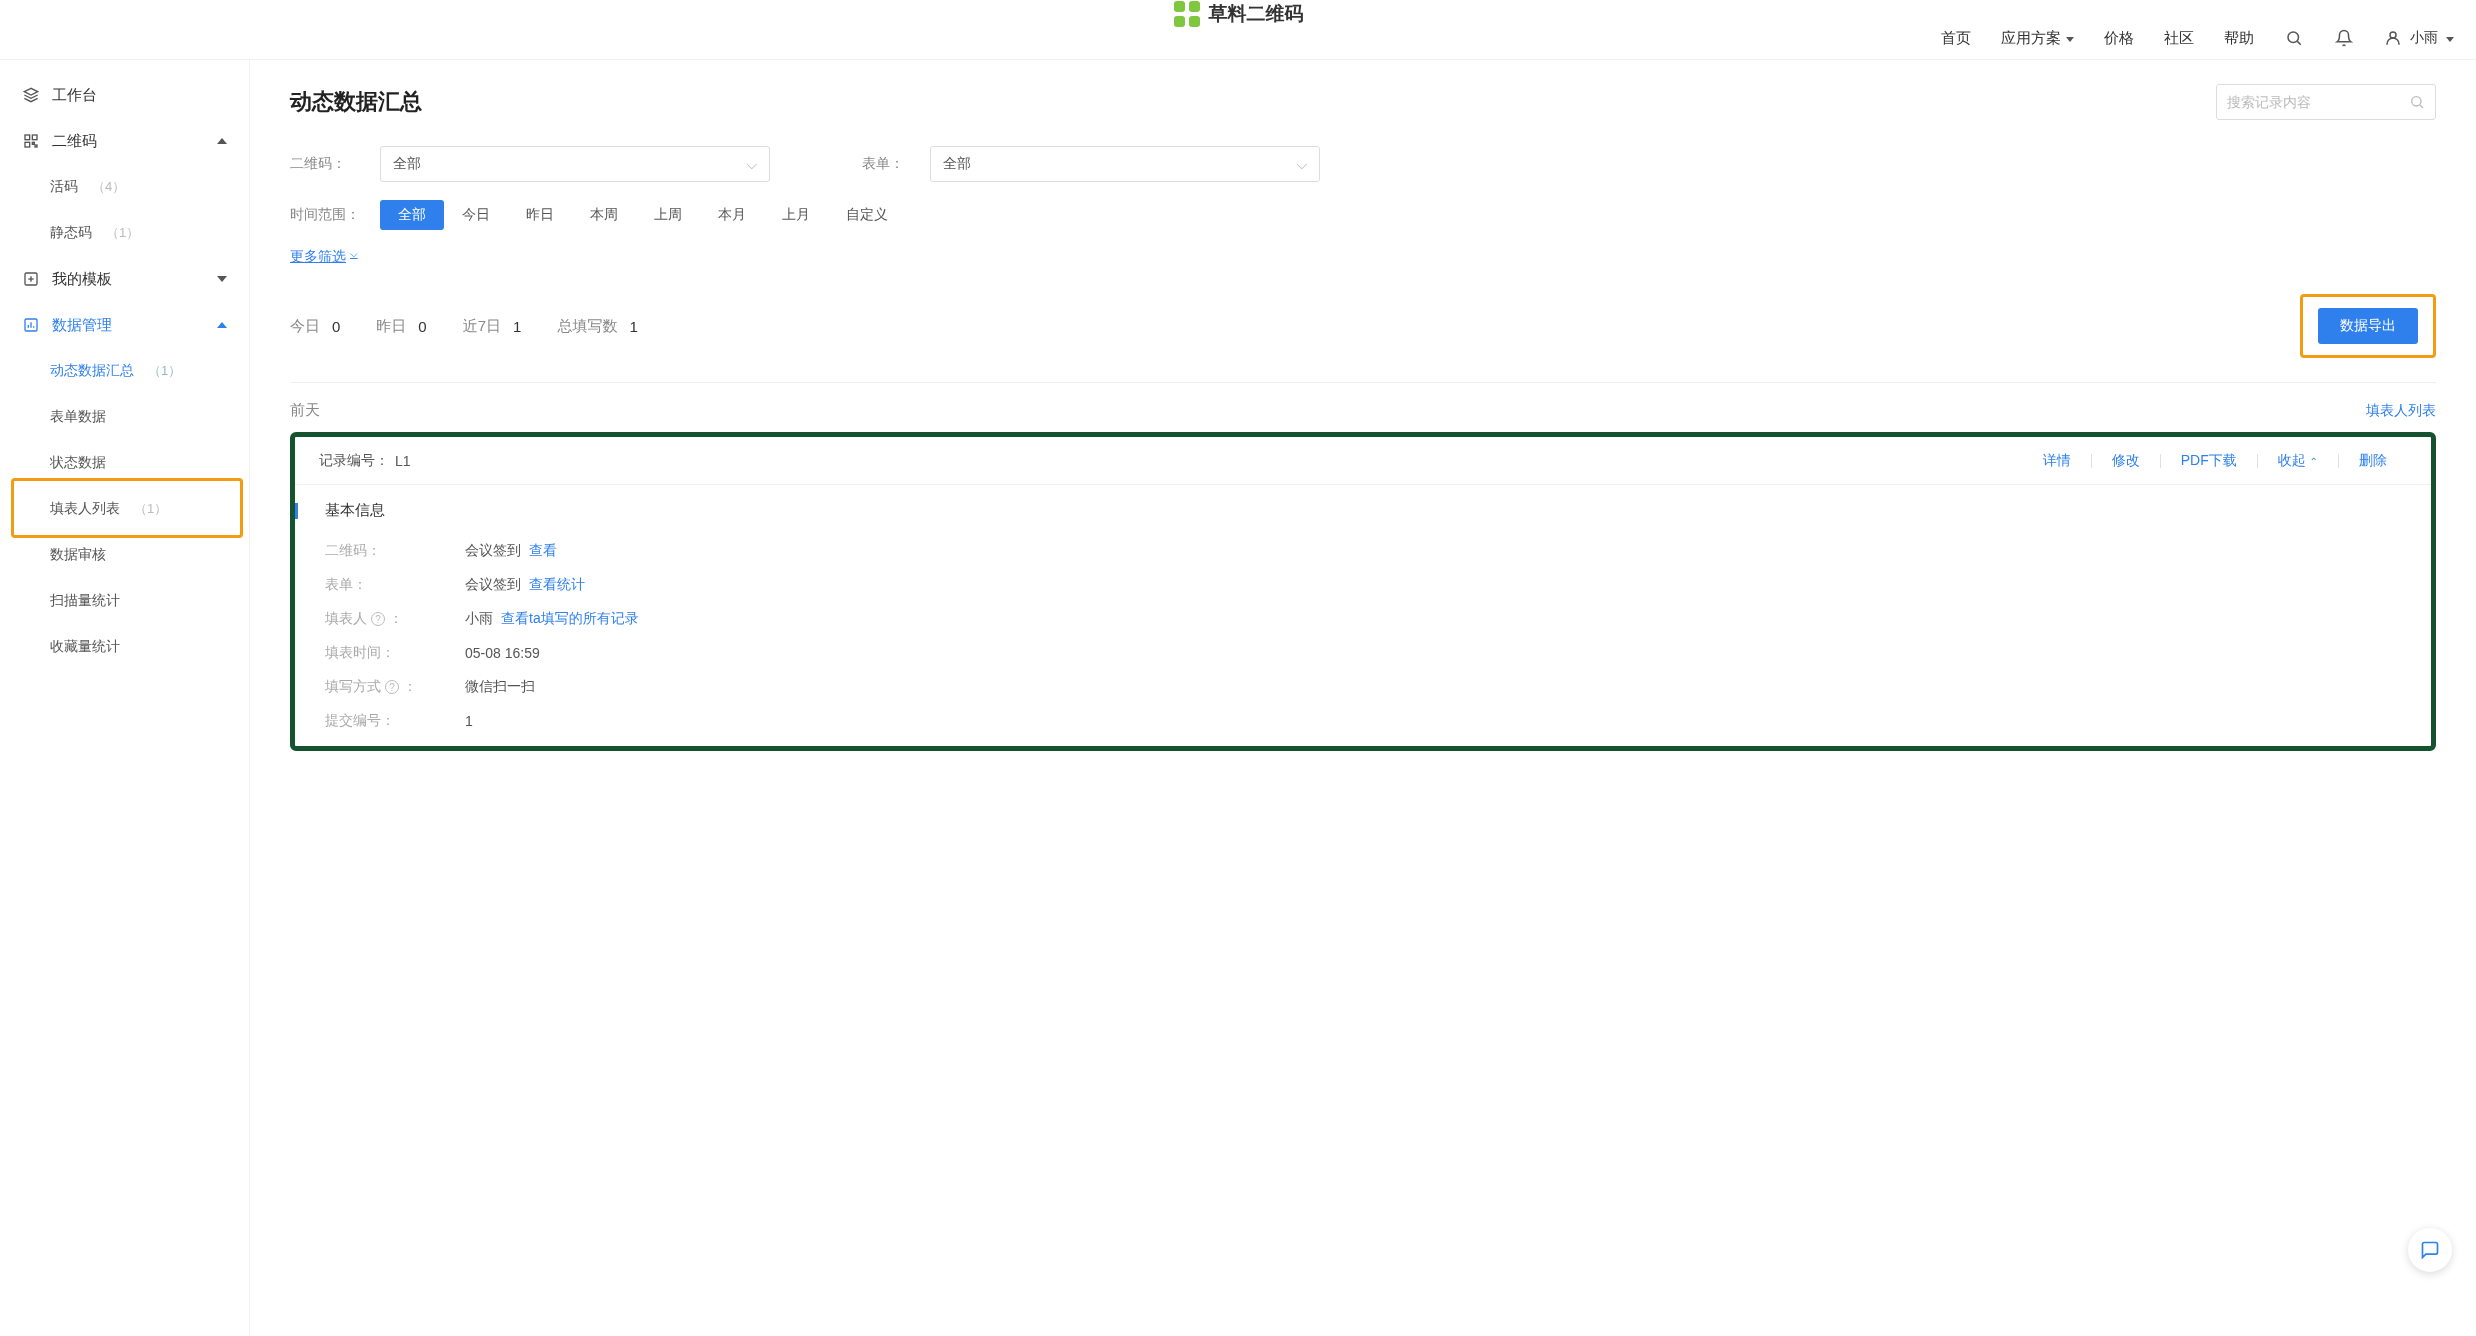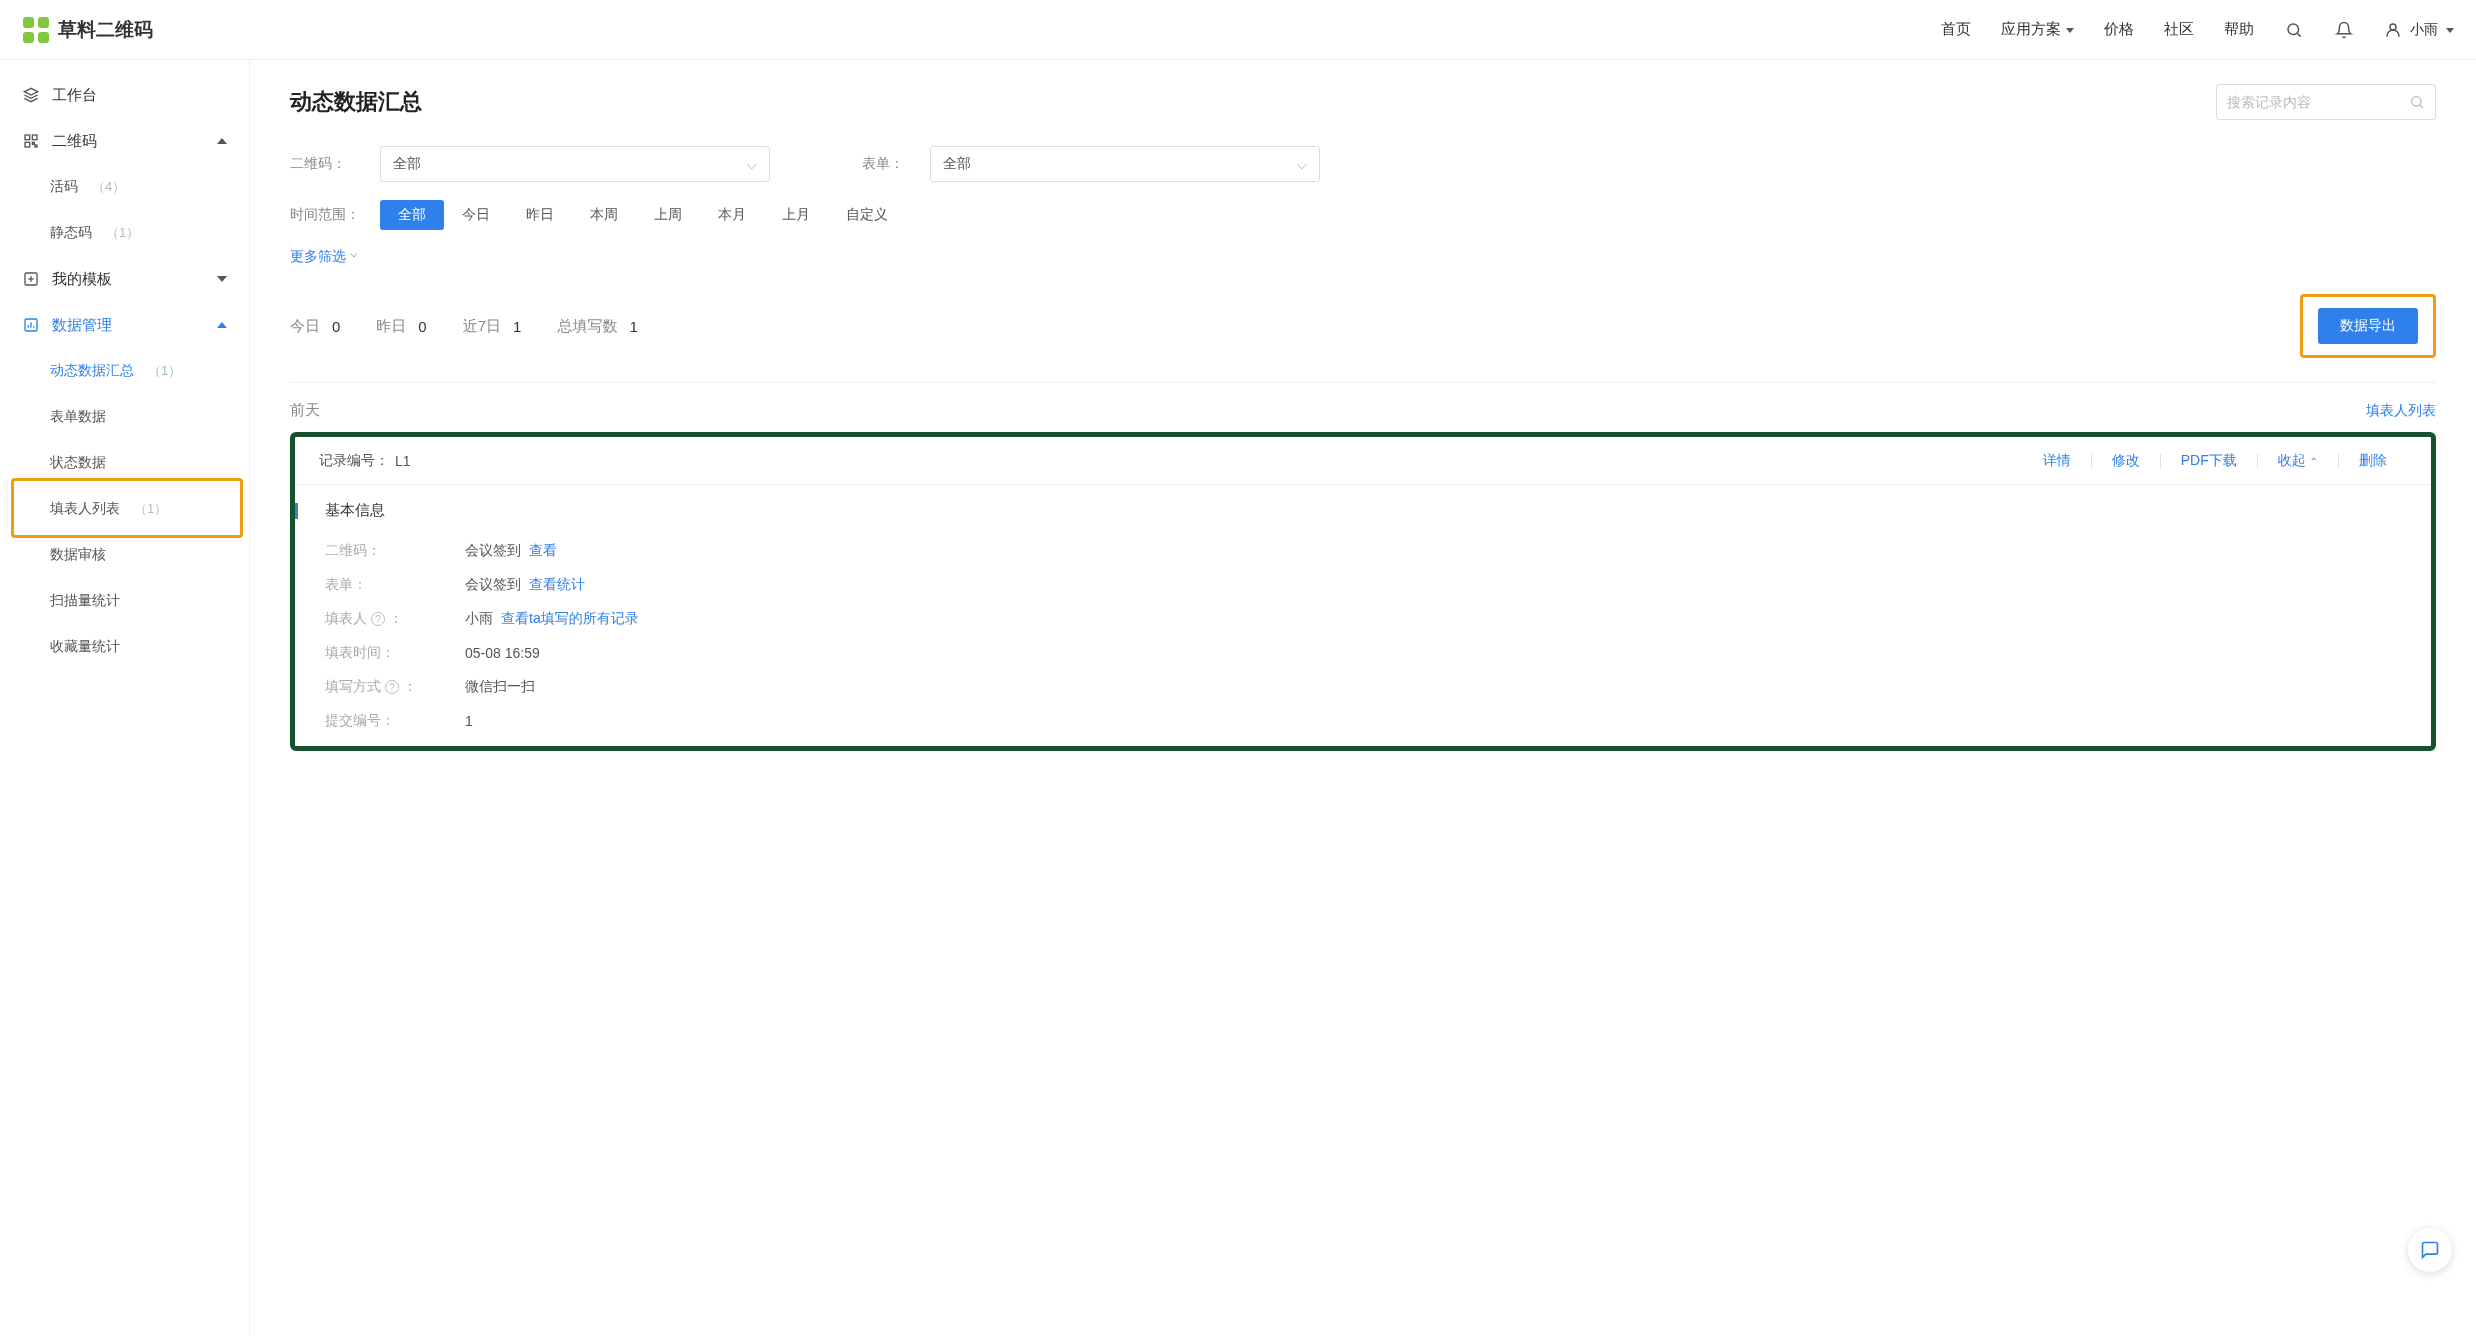--- a/index.html
+++ b/index.html
@@ -1,17 +1,17 @@
 <!DOCTYPE html>
 <html><head>
 <meta charset="utf-8">
 <style>
 * { box-sizing: border-box; margin: 0; padding: 0; }
 body { font-family: -apple-system, "PingFang SC", "Microsoft YaHei", sans-serif; font-size: 14px; color: #333; background: #fff; }
-.header { display: flex; align-items: center; height: 60px; padding: 0 22px; border-bottom: 1px solid #f0f0f0; }
+.header { display: flex; align-items: center; height: 60px; padding: 0 22px; border-bottom: 1px solid #f0f0f0; flex-direction: column; }
 .logo { display: flex; align-items: center; gap: 8px; }
 .logo-blocks { position: relative; width: 28px; height: 28px; }
 .logo-block { position: absolute; width: 11px; height: 11px; border-radius: 3px; }
 .logo-block.a1 { top: 1px; left: 1px; background: #7FC73F; }
 .logo-block.a2 { top: 1px; right: 1px; background: #7FC73F; border-radius: 3px 3px 3px 3px; }
 .logo-block.a3 { bottom: 1px; left: 1px; background: #7FC73F; }
 .logo-block.a4 { bottom: 1px; right: 1px; background: #7FC73F; }
 .logo-text { font-size: 19px; font-weight: 600; color: #333; }
 .nav { margin-left: auto; display: flex; align-items: center; gap: 30px; }
 .nav-item { font-size: 15px; color: #333; cursor: pointer; display: flex; align-items: center; gap: 5px; }
@@ -40,21 +40,21 @@
 .search-box input { border: none; outline: none; flex: 1; font-size: 14px; color: #555; }
 .search-box input::placeholder { color: #bbb; }
 .filter-row { display: flex; align-items: center; margin-bottom: 18px; gap: 18px; }
 .filter-label { font-size: 14px; color: #888; width: 72px; }
 .select-box { width: 390px; height: 36px; border: 1px solid #ddd; border-radius: 3px; padding: 0 12px; display: flex; align-items: center; cursor: pointer; color: #555; background: #fff; }
 .select-box .sel-chev { margin-left: auto; color: #bbb; }
 .filter-gap { width: 56px; }
 .time-buttons { display: flex; gap: 0; }
 .time-btn { padding: 6px 18px; font-size: 14px; color: #555; cursor: pointer; border-radius: 3px; }
 .time-btn.active { background: #2F80ED; color: #fff; }
-.more-filter { color: #2F80ED; font-size: 14px; cursor: pointer; display: flex; gap: 4px; margin-top: 6px; }
+.more-filter { color: #2F80ED; font-size: 14px; cursor: pointer; display: flex; gap: 4px; margin-top: 6px; text-decoration: underline; }
 .stats-bar { display: flex; align-items: center; margin-top: 28px; padding-bottom: 24px; border-bottom: 1px solid #eee; position: relative; }
 .stat { display: flex; align-items: center; gap: 12px; margin-right: 36px; font-size: 15px; }
 .stat-label { color: #888; }
 .stat-val { color: #333; font-weight: 400; }
 .export-wrap { margin-left: auto; position: relative; padding: 14px 18px; }
 .export-highlight { position: absolute; left: 0; top: 0; right: 0; bottom: 0; border: 3px solid #F39C12; border-radius: 4px; pointer-events: none; }
 .export-btn { background: #2F80ED; color: #fff; border: none; padding: 9px 22px; font-size: 14px; border-radius: 3px; cursor: pointer; }
 .section-head { display: flex; align-items: center; padding: 18px 0 12px 0; font-size: 15px; color: #888; justify-content: center; }
 .section-head .collapse-all { margin-left: auto; color: #2F80ED; cursor: pointer; font-size: 14px; }
 .record-card { border: 5px solid #14532d; border-radius: 6px; background: #fff; }

